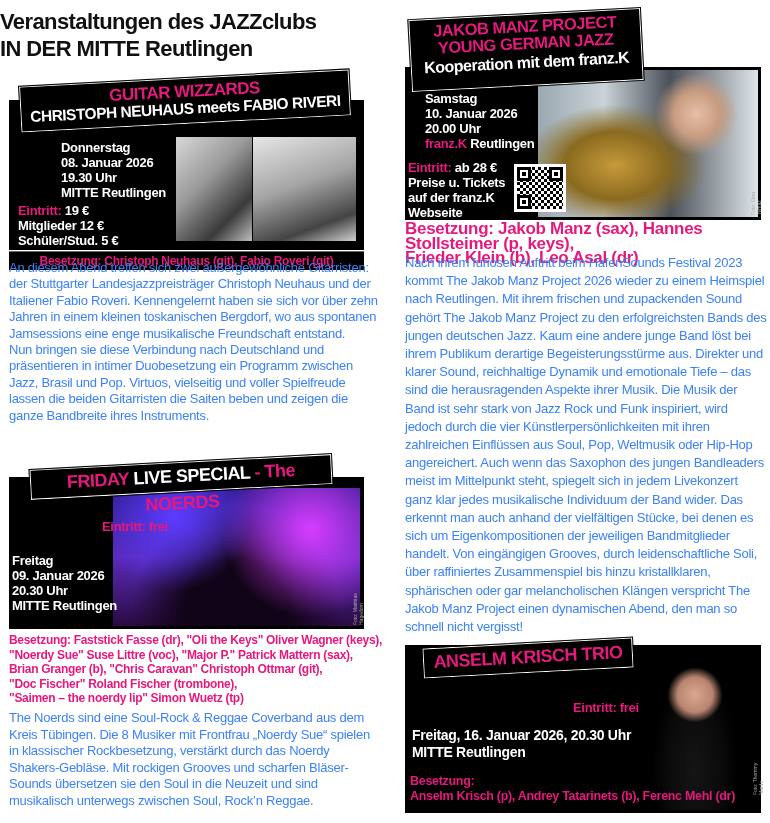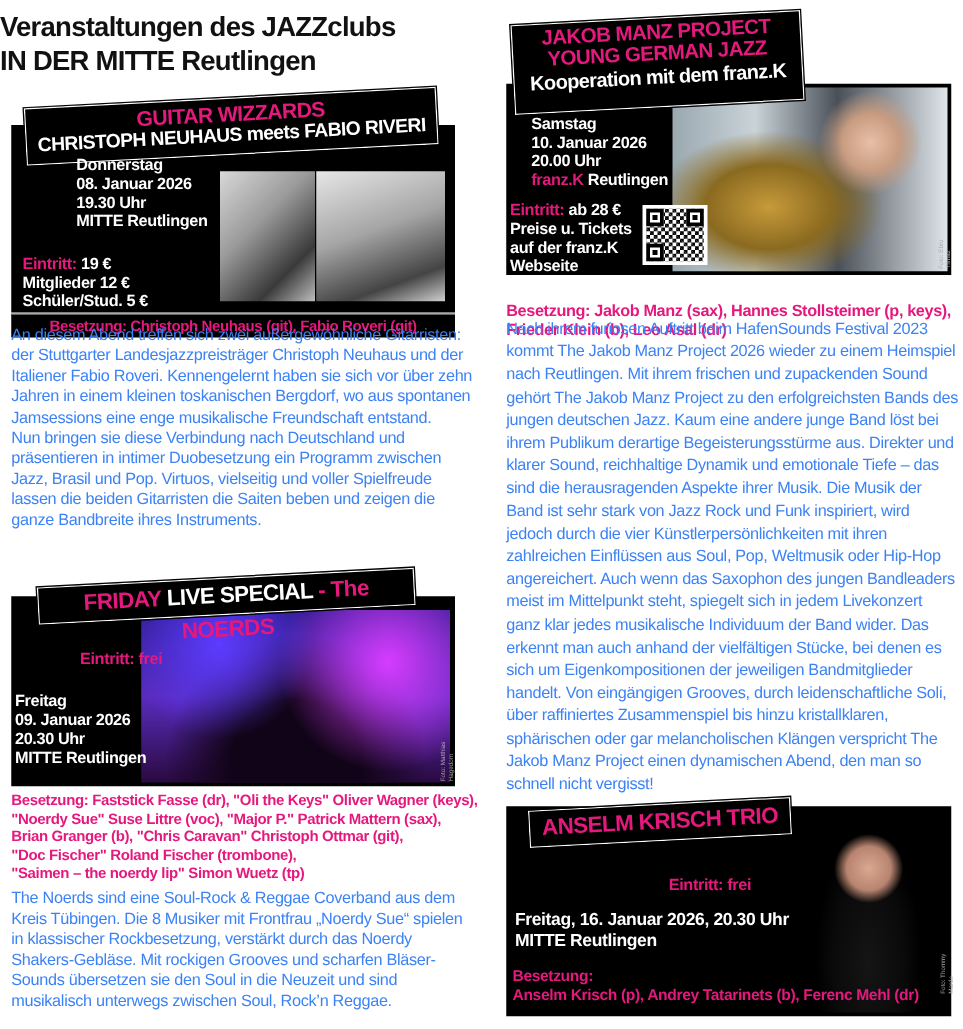--- a/index.html
+++ b/index.html
@@ -1,21 +1,21 @@
 <!DOCTYPE html>
 <html><head>
 <meta charset="utf-8">
 <style>
   * { box-sizing: border-box; margin: 0; padding: 0; }
   body { width: 770px; height: 823px; background: #ffffff; position: relative; overflow: hidden;
          font-family: "Liberation Sans", sans-serif; color: #1a1a1a; }
   .abs { position: absolute; }
   .pink { color: #e5197d; }
   .white { color: #ffffff; }
-  .bold { font-weight: bold; }
+  .bold { font-weight: bold; margin-left: 38px; }
 
   .main-title { left: 0; top: 8px; width: 385px; font-size: 22px; font-weight: bold;
                 line-height: 27px; color: #111; letter-spacing: -0.6px; }
 
   .blackbox { background: #000; }
   .banner { background: #000; border: 1.5px solid #fff; outline: 1px solid #000; text-align: center;
             font-weight: bold; line-height: 1.05; letter-spacing: -0.5px; }
 
   .info { font-size: 13px; font-weight: bold; line-height: 15px; color: #fff; letter-spacing: -0.3px; }
   .body-text { font-size: 13px; line-height: 16.4px; color: #3b82f6; letter-spacing: -0.25px; }
@@ -51,21 +51,21 @@
 <div class="abs main-title">
   <div>Veranstaltungen des JAZZclubs</div>
   <div>IN DER MITTE Reutlingen</div>
 </div>
 
 <div class="abs blackbox" style="left:9px; top:100px; width:355px; height:150px;"></div>
 <div class="abs banner" style="left:20px; top:78px; width:330px; height:46px; transform:rotate(-3deg); padding-top:4px;">
   <div class="pink" style="font-size:17px;">GUITAR WIZZARDS</div>
   <div class="white" style="font-size:15.5px;">CHRISTOPH NEUHAUS meets FABIO RIVERI</div>
 </div>
-<div class="abs info" style="left:61px; top:124px;">
+<div class="abs info" style="left:61px; top:140px;">
   <div>Donnerstag</div>
   <div>08. Januar 2026</div>
   <div>19.30 Uhr</div>
   <div>MITTE Reutlingen</div>
 </div>
 <div class="abs info" style="left:18px; top:203px;">
   <div><span class="pink">Eintritt:</span>
        <span>19 €</span></div>
   <div>Mitglieder 12 €</div>
   <div>Schüler/Stud. 5 €</div>
@@ -123,21 +123,21 @@
   <div>Preise u. Tickets</div>
   <div>auf der franz.K</div>
   <div>Webseite</div>
 </div>
 <div class="abs" style="left:514px; top:164px; width:52px; height:48px; background:#fff; padding:3px;">
   <div class="qr-inner"></div>
   <div class="finder" style="left:3px; top:3px;"></div>
   <div class="finder" style="right:3px; top:3px;"></div>
   <div class="finder" style="left:3px; bottom:3px;"></div>
 </div>
-<div class="abs cast" style="left:405px; top:222px; width:360px; font-size:13px;margin-top:20px;">
+<div class="abs cast" style="left:405px; top:222px; width:360px; font-size:17px;">
   <div>Besetzung:  Jakob Manz (sax), Hannes Stollsteimer (p, keys),</div>
   <div>Frieder Klein (b), Leo Asal (dr)</div>
 </div>
 <div class="abs body-text" style="left:405px; top:254px; width:362px; line-height:18.2px;">Nach ihrem furiosen Auftritt beim HafenSounds Festival 2023 kommt The Jakob Manz Project 2026 wieder zu einem Heimspiel nach Reutlingen. Mit ihrem frischen und zupackenden Sound gehört The Jakob Manz Project zu den erfolgreichsten Bands des jungen deutschen Jazz. Kaum eine andere junge Band löst bei ihrem Publikum derartige Begeisterungsstürme aus. Direkter und klarer Sound, reichhaltige Dynamik und emotionale Tiefe – das sind die herausragenden Aspekte ihrer Musik. Die Musik der Band ist sehr stark von Jazz Rock und Funk inspiriert, wird jedoch durch die vier Künstlerpersönlichkeiten mit ihren zahlreichen Einflüssen aus Soul, Pop, Weltmusik oder Hip-Hop angereichert. Auch wenn das Saxophon des jungen Bandleaders meist im Mittelpunkt steht, spiegelt sich in jedem Livekonzert ganz klar jedes musikalische Individuum der Band wider. Das erkennt man auch anhand der vielfältigen Stücke, bei denen es sich um Eigenkompositionen der jeweiligen Bandmitglieder handelt. Von eingängigen Grooves, durch leidenschaftliche Soli, über raffiniertes Zusammenspiel bis hinzu kristallklaren, sphärischen oder gar melancholischen Klängen verspricht The Jakob Manz Project einen dynamischen Abend, den man so schnell nicht vergisst!</div>
 
 <div class="abs blackbox" style="left:405px; top:645px; width:356px; height:168px;"></div>
 <div class="abs pianist" style="left:645px; top:650px; width:100px; height:160px;"></div>
 <div class="abs credit" style="left:752px; top:755px; height:40px;">Foto: Thommy Mardo</div>
 <div class="abs banner" style="left:423px; top:643px; width:210px; height:30px; transform:rotate(-3deg); font-size:18px; line-height:27px;">
   <span class="pink">ANSELM KRISCH TRIO</span>

